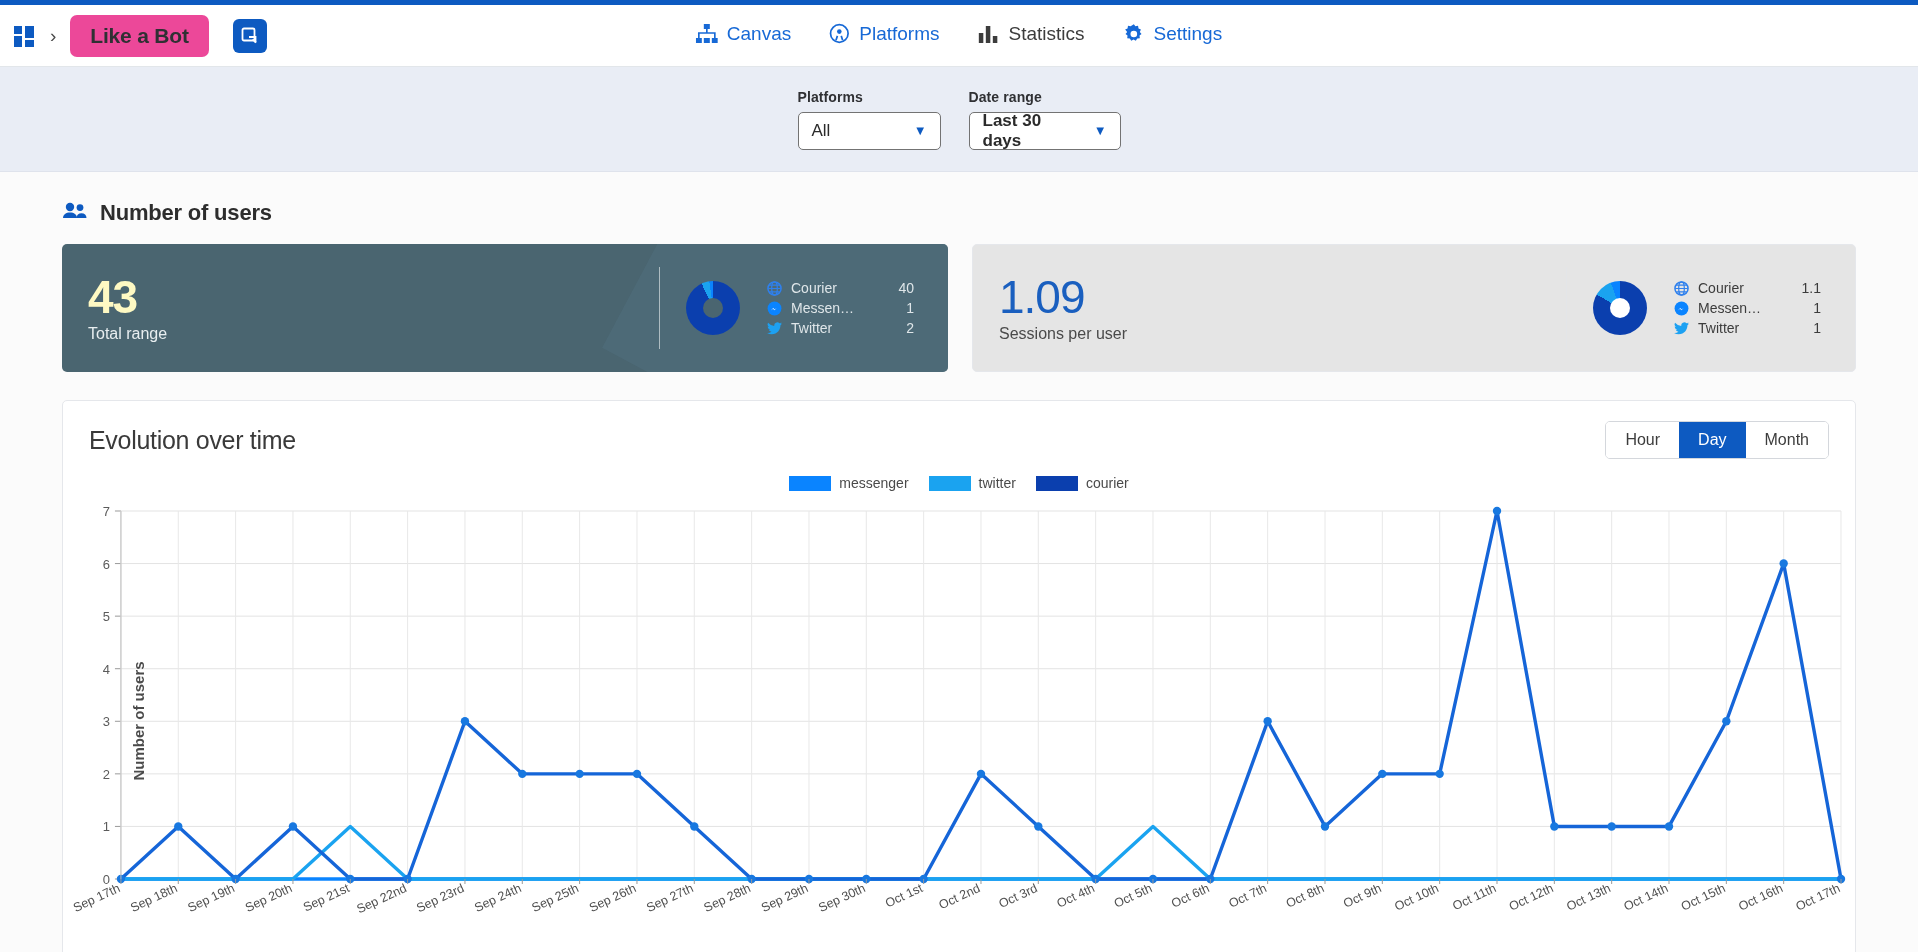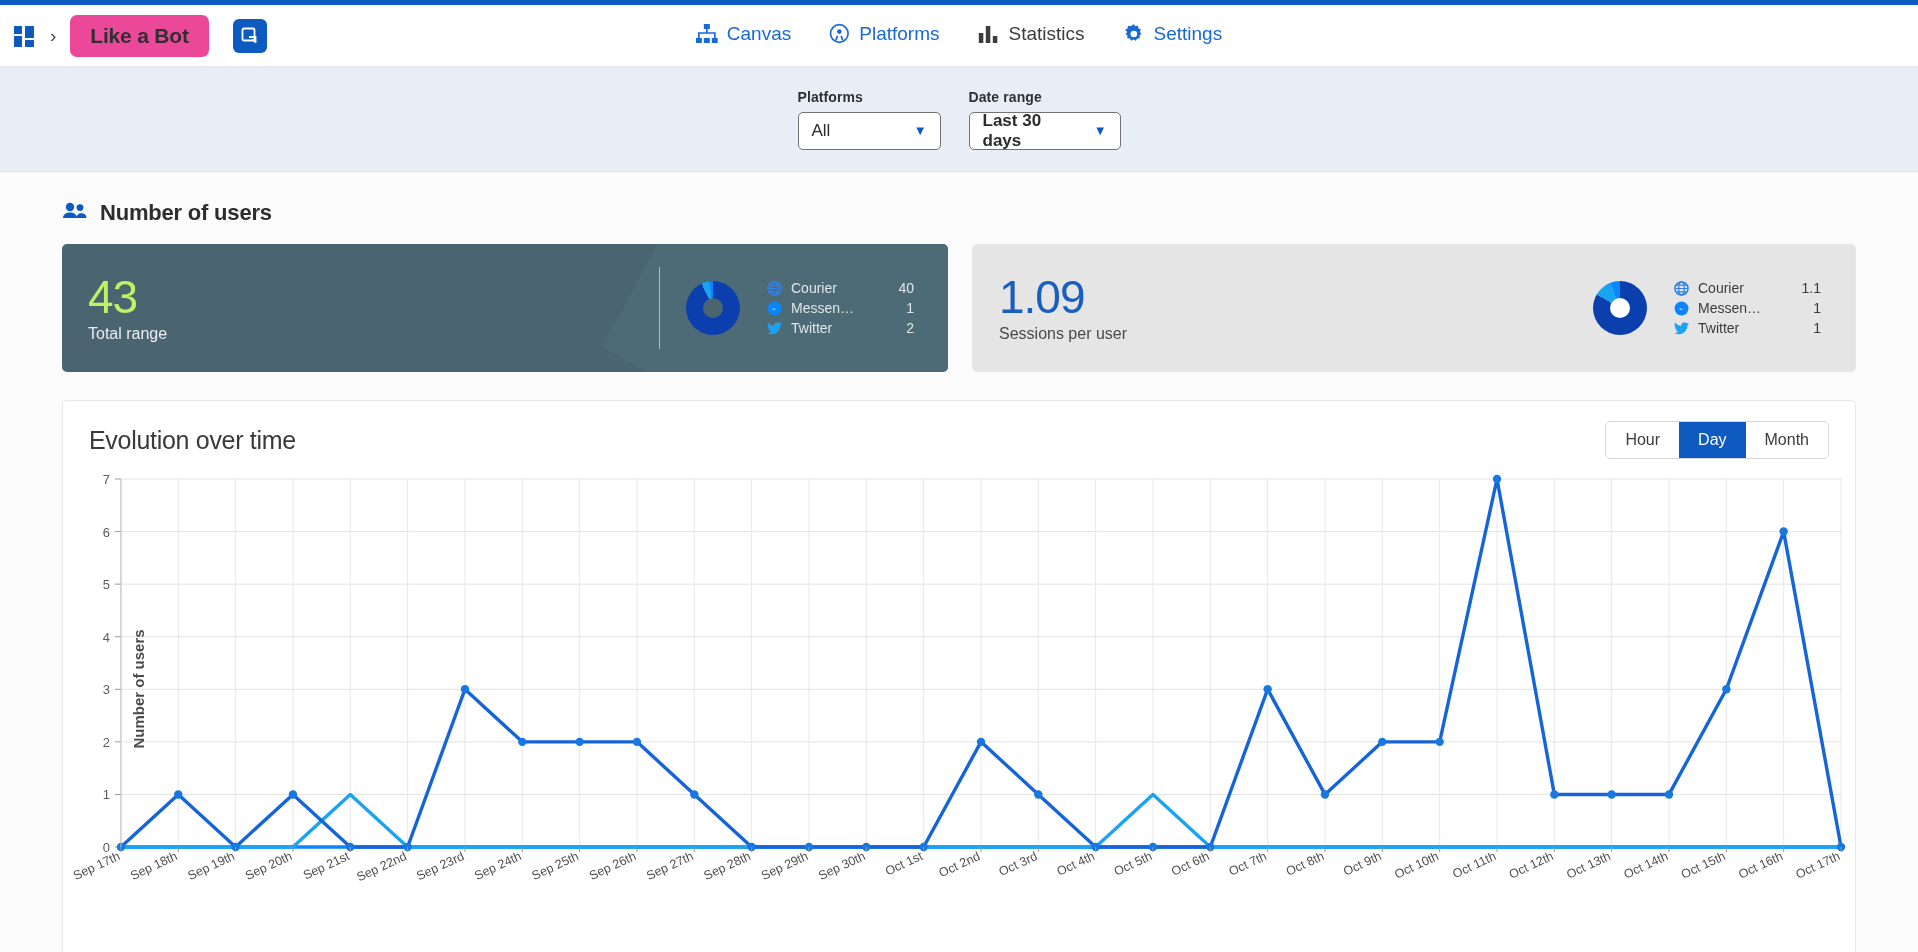--- a/index.html
+++ b/index.html
@@ -76,21 +76,21 @@
   }
   .card-dark::after{
     content:""; position:absolute; right:-120px; top:-80px; width:420px; height:300px;
     background:#51707d; transform:rotate(28deg); opacity:.55;
   }
   .card-light {
     flex: 1; height:128px; background:#e5e5e5; border:1px solid #e5e7eb; border-radius:5px;
     position:relative; display:flex; align-items:center;
   }
   .stat-block { padding-left:26px; position:relative; z-index:2; }
-  .stat-num-dark { font-size:46px; color:#bef264; font-weight:400; line-height:1.05; letter-spacing:-1px; }
+  .stat-num-dark { font-size:46px; color:#fef9c3; font-weight:700; line-height:1.05; letter-spacing:-1px; }
   .stat-cap-dark { font-size:16px; color:#e8eef0; margin-top:4px; }
   .stat-num-light { font-size:46px; color:#1a5fbf; font-weight:400; line-height:1.05; letter-spacing:-1px; }
   .stat-cap-light { font-size:16px; color:#4a4a4a; margin-top:4px; }
 
   .card-right-group {
     position:absolute; right:22px; top:0; height:100%;
     display:flex; align-items:center; gap:26px; z-index:3;
   }
   .vdiv { width:1px; height:82px; background:rgba(255,255,255,.55); }
   .vdiv.light { background:#e3e5e8; }
@@ -335,20 +335,34 @@
   <div class="panel">
     <div class="panel-head">
       <div class="panel-title">Evolution over time</div>
       <div class="seg">
         <button>Hour</button>
         <button class="active">Day</button>
         <button>Month</button>
       </div>
     </div>
 
+    <div class="chart-legend">
+      <div class="cl-item">
+        <span class="cl-swatch" style="background:#0a84ff"></span>
+        <span>messenger</span>
+      </div>
+      <div class="cl-item">
+        <span class="cl-swatch" style="background:#1aa3f0"></span>
+        <span>twitter</span>
+      </div>
+      <div class="cl-item">
+        <span class="cl-swatch" style="background:#0b3fae"></span>
+        <span>courier</span>
+      </div>
+    </div>
 
     <div class="plot-wrap">
       <div class="ylabel">Number of users</div>
       <svg class="plot" id="plot-svg" viewBox="0 0 1794 440" preserveAspectRatio="none">
           <line x1="58" x2="1780" y1="378" y2="378" stroke="#e3e3e3" stroke-width="1"></line>
           <line x1="52" x2="58" y1="378" y2="378" stroke="#9a9a9a" stroke-width="1"></line>
           <text x="47" y="383" text-anchor="end" class="tick-txt">0</text>
           <line x1="58" x2="1780" y1="325.42857142857144" y2="325.42857142857144" stroke="#e3e3e3" stroke-width="1"></line>
           <line x1="52" x2="58" y1="325.42857142857144" y2="325.42857142857144" stroke="#9a9a9a" stroke-width="1"></line>
           <text x="47" y="330.42857142857144" text-anchor="end" class="tick-txt">1</text>

